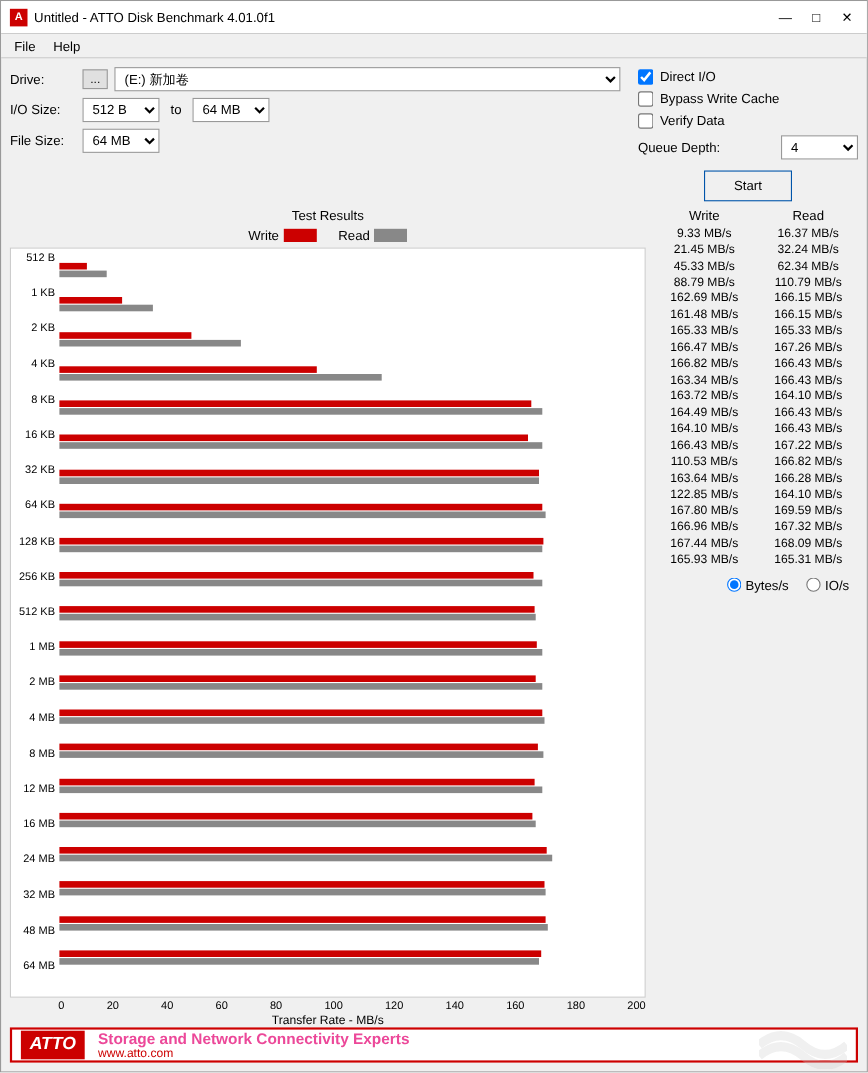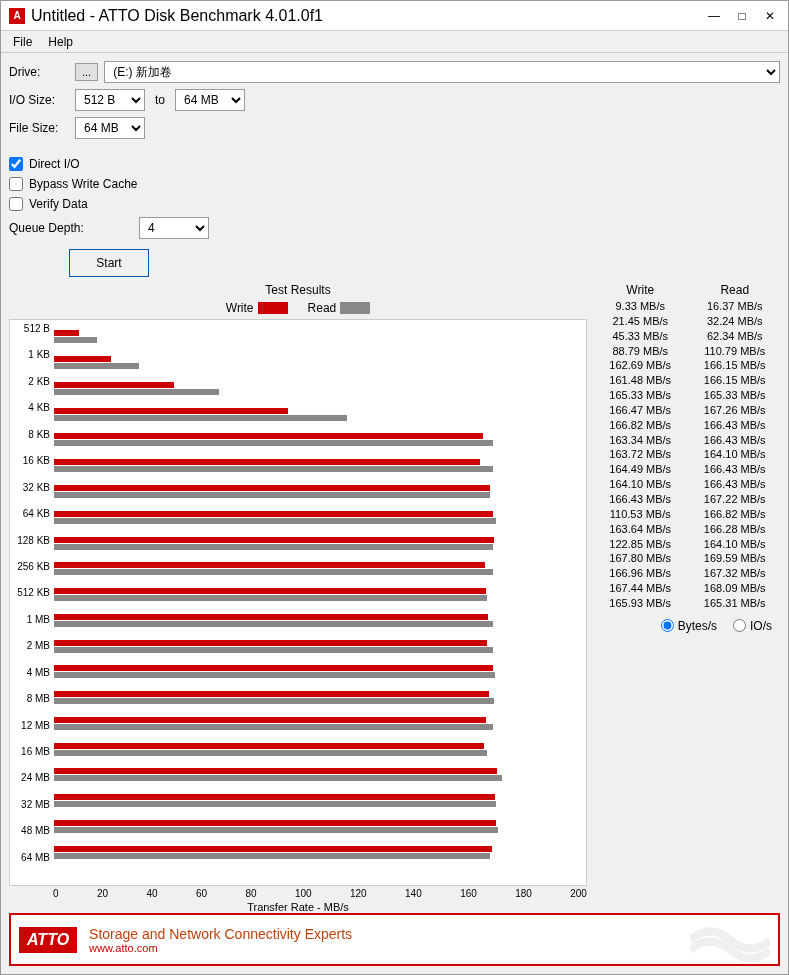--- a/index.html
+++ b/index.html
@@ -34,21 +34,21 @@
       margin-right: 6px;
       font-size: 10px;
       display: flex;
       align-items: center;
       justify-content: center;
       color: white;
       font-weight: bold;
     }
     .title-text {
       flex: 1;
-      font-size: 16px;
+      font-size: 12px;
     }
     .window-controls {
       display: flex;
       gap: 8px;
     }
     .win-btn {
       width: 20px;
       height: 20px;
       display: flex;
       align-items: center;
@@ -71,21 +71,20 @@
     .main-area {
       display: flex;
       flex-direction: column;
       padding: 8px;
       flex: 1;
     }
     .controls-row {
       display: flex;
       gap: 16px;
       margin-bottom: 6px;
-      flex-direction: column;
     }
     .left-controls {
       flex: 1;
       display: flex;
       flex-direction: column;
       gap: 6px;
     }
     .right-controls {
       width: 200px;
       display: flex;
@@ -300,39 +299,39 @@
       display: flex;
       align-items: center;
       gap: 4px;
     }
     .atto-footer {
       display: flex;
       align-items: center;
       background: white;
       border: 2px solid #cc0000;
       padding: 4px 8px;
-      height: 53px;
+      height: 32px;
       width: 100%;
     }
     .atto-logo {
       background: #cc0000;
       color: white;
       font-size: 16px;
       font-weight: bold;
       padding: 4px 8px;
       margin-right: 12px;
       font-style: italic;
     }
     .atto-text {
       flex: 1;
     }
     .atto-tagline {
       font-size: 14px;
-      font-weight: normal;
-      color: #c2410c;
+      font-weight: bold;
+      color: #ec4899;
     }
     .atto-url { font-size: 11px; color: #cc0000; }
   </style>
 </head>
 <body>
 
 <div class="window">
 
   <div class="title-bar">
     <div class="title-bar-icon">A</div>

